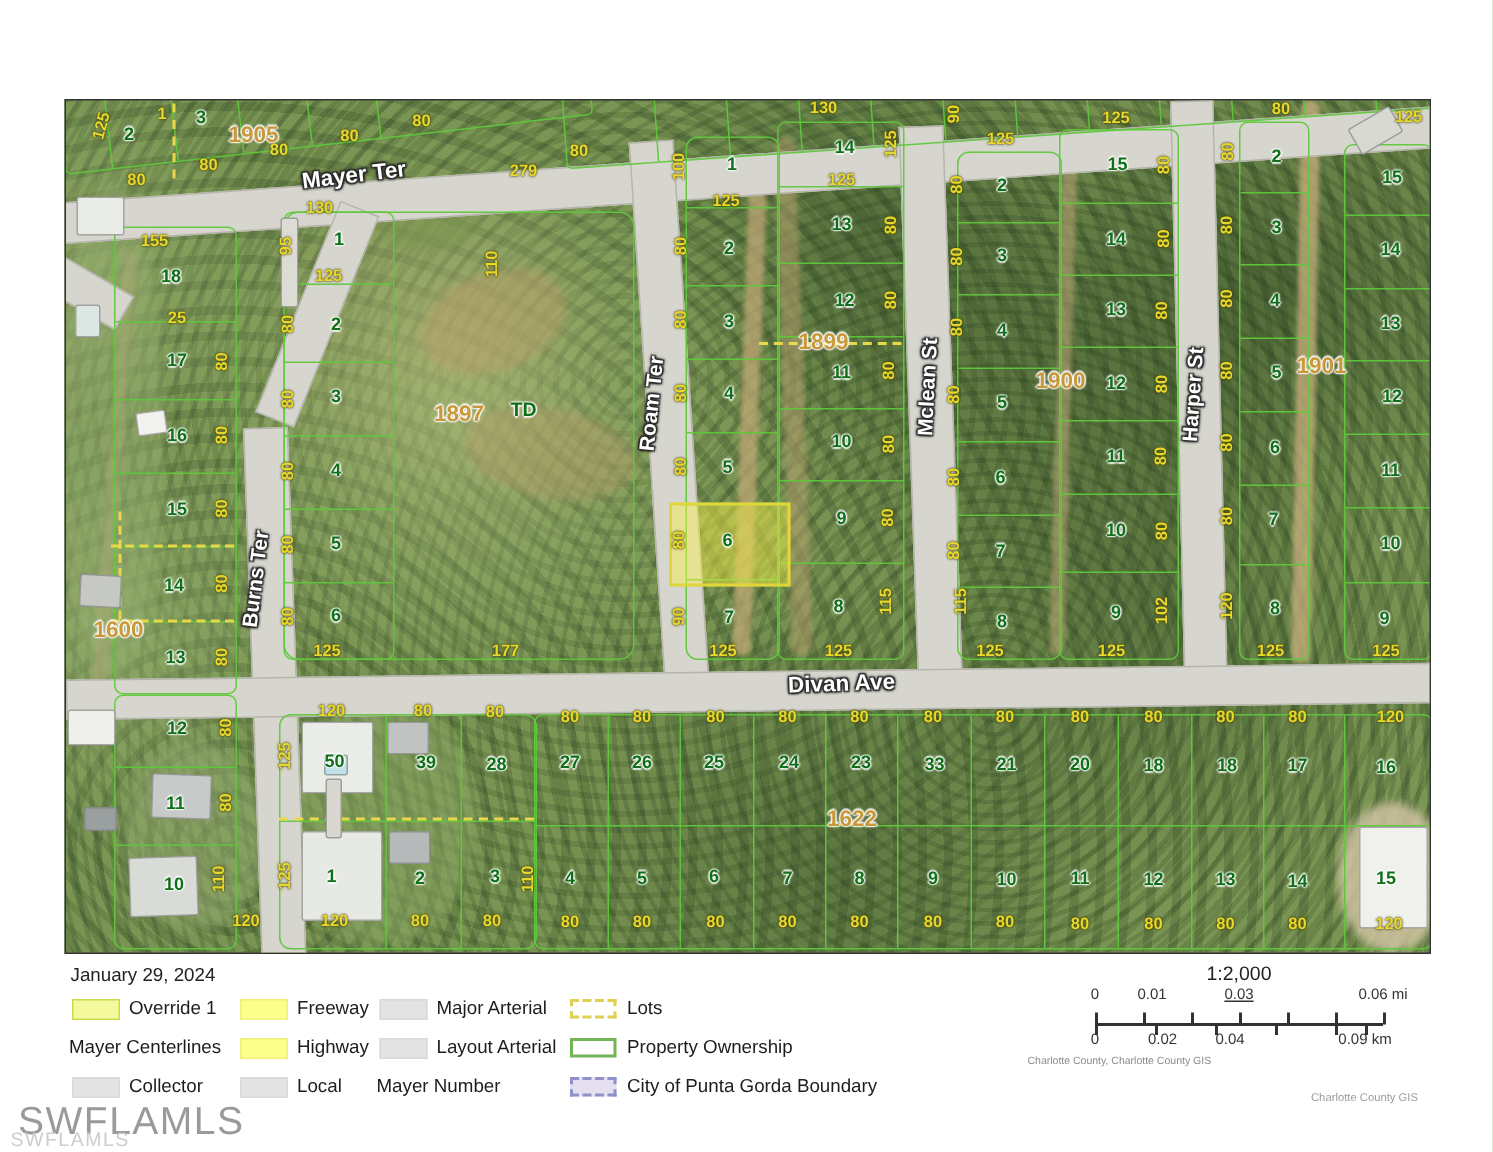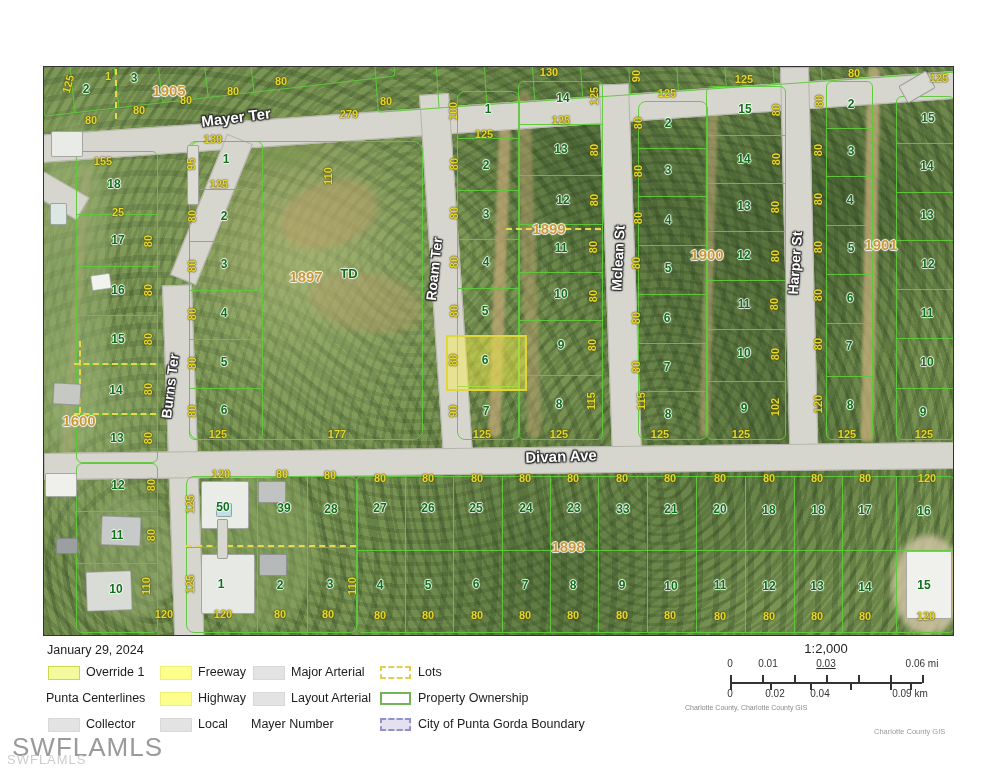--- a/index.html
+++ b/index.html
@@ -415,21 +415,21 @@
       <div class="lot" style="left: 773px; top: 519px; transform: translate(-50%, -50%);">13</div>
       <div class="lot" style="left: 821px; top: 520px; transform: translate(-50%, -50%);">14</div>
       <div class="lot" style="left: 880px; top: 518px; transform: translate(-50%, -50%);">15</div>
       <div class="lot" style="left: 441px; top: 293px; transform: translate(-50%, -50%);">6</div>
       <div class="blocklbl" style="left: 125px; top: 23px; transform: translate(-50%, -50%);">1905</div>
       <div class="blocklbl" style="left: 262px; top: 209px; transform: translate(-50%, -50%); text-align: right;">1897</div>
       <div class="blocklbl" style="left: 505px; top: 161px; transform: translate(-50%, -50%);">1899</div>
       <div class="blocklbl" style="left: 663px; top: 187px; transform: translate(-50%, -50%);">1900</div>
       <div class="blocklbl" style="left: 837px; top: 177px; transform: translate(-50%, -50%);">1901</div>
       <div class="blocklbl" style="left: 35px; top: 353px; transform: translate(-50%, -50%);">1600</div>
-      <div class="blocklbl" style="left: 524px; top: 479px; transform: translate(-50%, -50%);">1898</div>
+      <div class="blocklbl" style="left: 524px; top: 479px; transform: translate(-50%, -50%);">1622</div>
       <div class="lot" style="left: 305px; top: 206px; transform: translate(-50%, -50%); font-size: 13px;">TD</div>
       <div class="streetlbl" style="left: 192px; top: 50px; font-size: 15px; transform: translate(-50%, -50%) rotate(-7deg);">Mayer Ter</div>
       <div class="streetlbl" style="left: 126px; top: 319px; font-size: 14px; transform: translate(-50%, -50%) rotate(-83deg);">Burns Ter</div>
       <div class="streetlbl" style="left: 390px; top: 202px; font-size: 14px; transform: translate(-50%, -50%) rotate(-84deg);">Roam Ter</div>
       <div class="streetlbl" style="left: 574px; top: 191px; font-size: 14px; transform: translate(-50%, -50%) rotate(-87deg);">Mclean St</div>
       <div class="streetlbl" style="left: 751px; top: 196px; font-size: 14px; transform: translate(-50%, -50%) rotate(-86deg);">Harper St</div>
       <div class="streetlbl" style="left: 517px; top: 389px; font-size: 15px; transform: translate(-50%, -50%) rotate(-2deg);">Divan Ave</div>
     </div>
   <div id="footer-date">January 29, 2024</div>
   <div id="legend"></div>
@@ -450,21 +450,21 @@
     </div>
     <div class="lg-cell" style="left: 251px; top: 664px;">
       <div class="sw sw-gray"></div>
       <div class="lg-label">Major Arterial</div>
     </div>
     <div class="lg-cell" style="left: 378px; top: 664px;">
       <div class="sw sw-lots"></div>
       <div class="lg-label">Lots</div>
     </div>
     <div class="lg-cell" style="left: 46px; top: 690px;">
-      <div class="lg-label lg-label-noswatch">Punta Centerlines</div>
+      <div class="lg-label lg-label-noswatch">Mayer Centerlines</div>
     </div>
     <div class="lg-cell" style="left: 158px; top: 690px;">
       <div class="sw sw-yellow"></div>
       <div class="lg-label">Highway</div>
     </div>
     <div class="lg-cell" style="left: 251px; top: 690px;">
       <div class="sw sw-gray"></div>
       <div class="lg-label">Layout Arterial</div>
     </div>
     <div class="lg-cell" style="left: 378px; top: 690px;">

